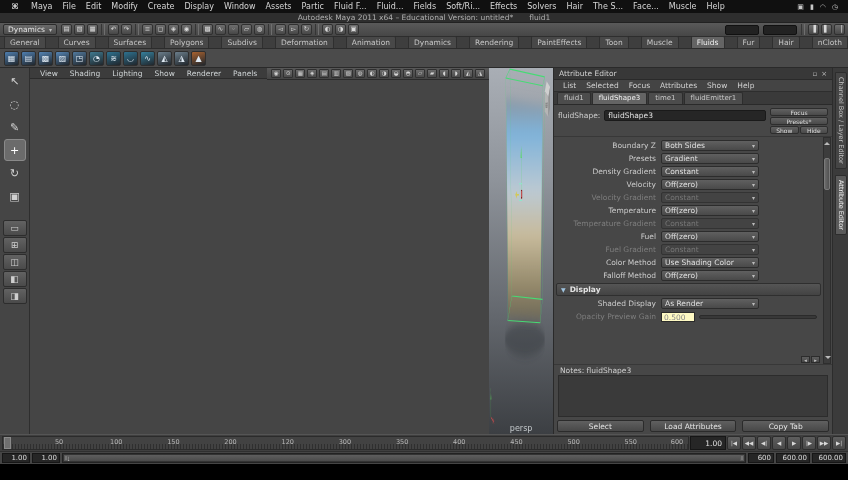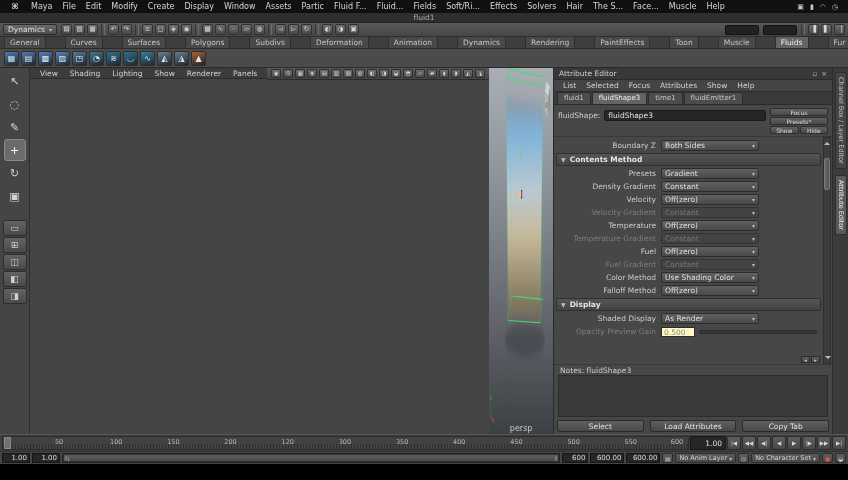--- a/index.html
+++ b/index.html
@@ -14,21 +14,21 @@
 .titlebar{height:10px;background:#2e2e2e;color:#aeaeae;font-size:7.5px;display:flex;align-items:center;justify-content:center;gap:16px;border-bottom:1px solid #222}
 
 .statusline{height:14px;background:linear-gradient(#5a5a5a,#464646);display:flex;align-items:center;padding:0 3px;gap:2px;border-bottom:1px solid #2d2d2d}
 .menuset{height:11px;background:linear-gradient(#6a6a6a,#4c4c4c);border:1px solid #2c2c2c;border-radius:2px;color:#e0e0e0;font-size:7.5px;display:flex;align-items:center;gap:4px;padding:0 4px;margin-right:2px}
 .sl-div{width:4px;height:11px;border-left:1px solid #353535;border-right:1px solid #6e6e6e;margin:0 1px}
 .sl-icon{width:11px;height:11px;border:1px solid #303030;border-radius:2px;background:linear-gradient(#6e6e6e,#474747);color:#d8d8d8;font-size:6.5px;line-height:9px;text-align:center}
 .sl-spacer{flex:1}
 .sl-field{width:34px;height:10px;background:#222;border:1px solid #111;border-radius:2px;margin:0 1px}
 .dd-arrow{font-size:6px;color:#bbb}
 
-.shelftabs{height:12px;background:#3e3e3e;display:flex;align-items:flex-end;padding:0 4px;gap:19px;border-bottom:1px solid #2c2c2c}
+.shelftabs{height:12px;background:#3e3e3e;display:flex;align-items:flex-end;padding:0 4px;gap:12px;border-bottom:1px solid #2c2c2c}
 .sh-tab{font-size:7.5px;color:#c6c6c6;padding:1px 5px;background:#484848;border:1px solid #2f2f2f;border-bottom:none;border-radius:2px 2px 0 0;line-height:9px;white-space:nowrap}
 .sh-tab.active{background:#646464;color:#f0f0f0}
 .shelf{height:19px;background:#4b4b4b;display:flex;align-items:center;gap:2px;padding:0 4px;border-bottom:1px solid #2a2a2a}
 .shelf-icon{width:15px;height:15px;border-radius:2px;border:1px solid #2e2e2e;font-size:8px;color:#dfe9f2;display:flex;align-items:center;justify-content:center}
 
 .main{flex:1;display:flex;min-height:0}
 .toolbox{width:30px;background:#454545;border-right:1px solid #2e2e2e;display:flex;flex-direction:column;align-items:center;padding-top:2px;gap:1px}
 .tool{width:22px;height:22px;display:flex;align-items:center;justify-content:center;color:#d0d0d0;font-size:11px;border-radius:3px;border:1px solid transparent}
 .tool.active{background:#6b6b6b;border-color:#8a8a8a;color:#fff}
 .tb-gap{height:10px}
@@ -141,20 +141,21 @@
       </div>
     <div id="mb-right" class="mb-right">
         <div class="mb-ricon">▣</div>
         <div class="mb-ricon">▮</div>
         <div class="mb-ricon">◠</div>
         <div class="mb-ricon">◷</div>
       </div>
   </div>
 
   <div class="titlebar">
+    <span>Autodesk Maya 2011 x64 – Educational Version: untitled*</span>
     <span>fluid1</span>
   </div>
 
   <div class="statusline">
     <div class="menuset">
       <span>Dynamics</span>
       <span class="dd-arrow">▾</span>
     </div>
     <div id="sl-groups" style="display:flex;align-items:center;gap:2px">
         <div class="sl-icon">▤</div>
@@ -373,24 +374,20 @@
       </div>
       <div class="ae-scroll">
         <div id="ae-rows">
             <div class="ae-row">
               <div class="ae-label">Boundary Z</div>
               <div class="ae-dd">
                 <span class="lbl">Both Sides</span>
                 <span class="dd-arrow">▾</span>
               </div>
             </div>
-            <div class="ae-section">
-              <span class="ae-sec-arrow">▼</span>
-              <span class="ae-sec-label">Contents Method</span>
-            </div>
             <div class="ae-row">
               <div class="ae-label">Presets</div>
               <div class="ae-dd">
                 <span class="lbl">Gradient</span>
                 <span class="dd-arrow">▾</span>
               </div>
             </div>
             <div class="ae-row">
               <div class="ae-label">Density Gradient</div>
               <div class="ae-dd">
@@ -536,31 +533,17 @@
         <span class="rs-bar-label">1</span>
       </div>
       <div class="rs-handle" style="left:1px"></div>
       <div class="rs-handle" style="right:1px"></div>
     </div>
     <div id="rs-right" style="display:flex;gap:2px">
         <div class="rs-field" style="width: 26px;">600</div>
         <div class="rs-field" style="width: 34px;">600.00</div>
         <div class="rs-field" style="width: 34px;">600.00</div>
       </div>
-    <div id="rs-widgets" style="display:flex;gap:2px;align-items:center">
-        <div class="rs-icon">▤</div>
-        <div class="rs-dd">
-          <span>No Anim Layer</span>
-          <span class="dd-arrow">▾</span>
-        </div>
-        <div class="rs-icon">◎</div>
-        <div class="rs-dd">
-          <span>No Character Set</span>
-          <span class="dd-arrow">▾</span>
-        </div>
-        <div class="rs-icon autokey">●</div>
-        <div class="rs-icon">◒</div>
-      </div>
   </div>
 
 
   <div class="bottombar"></div>
 </div>
 
 </body></html>

